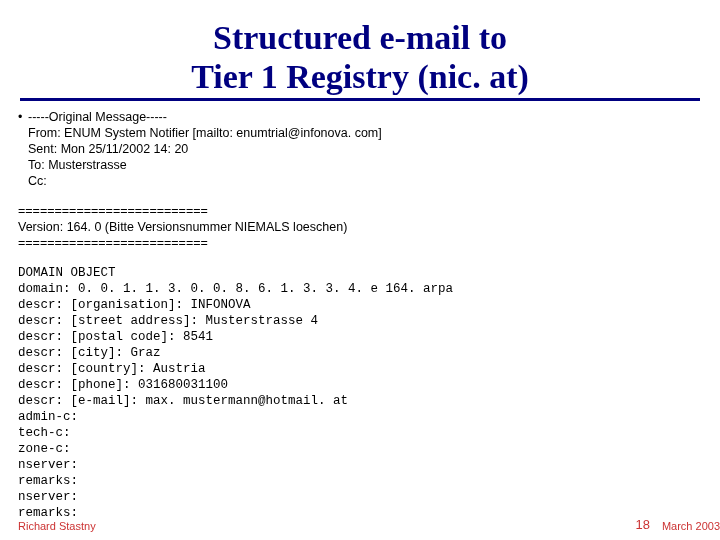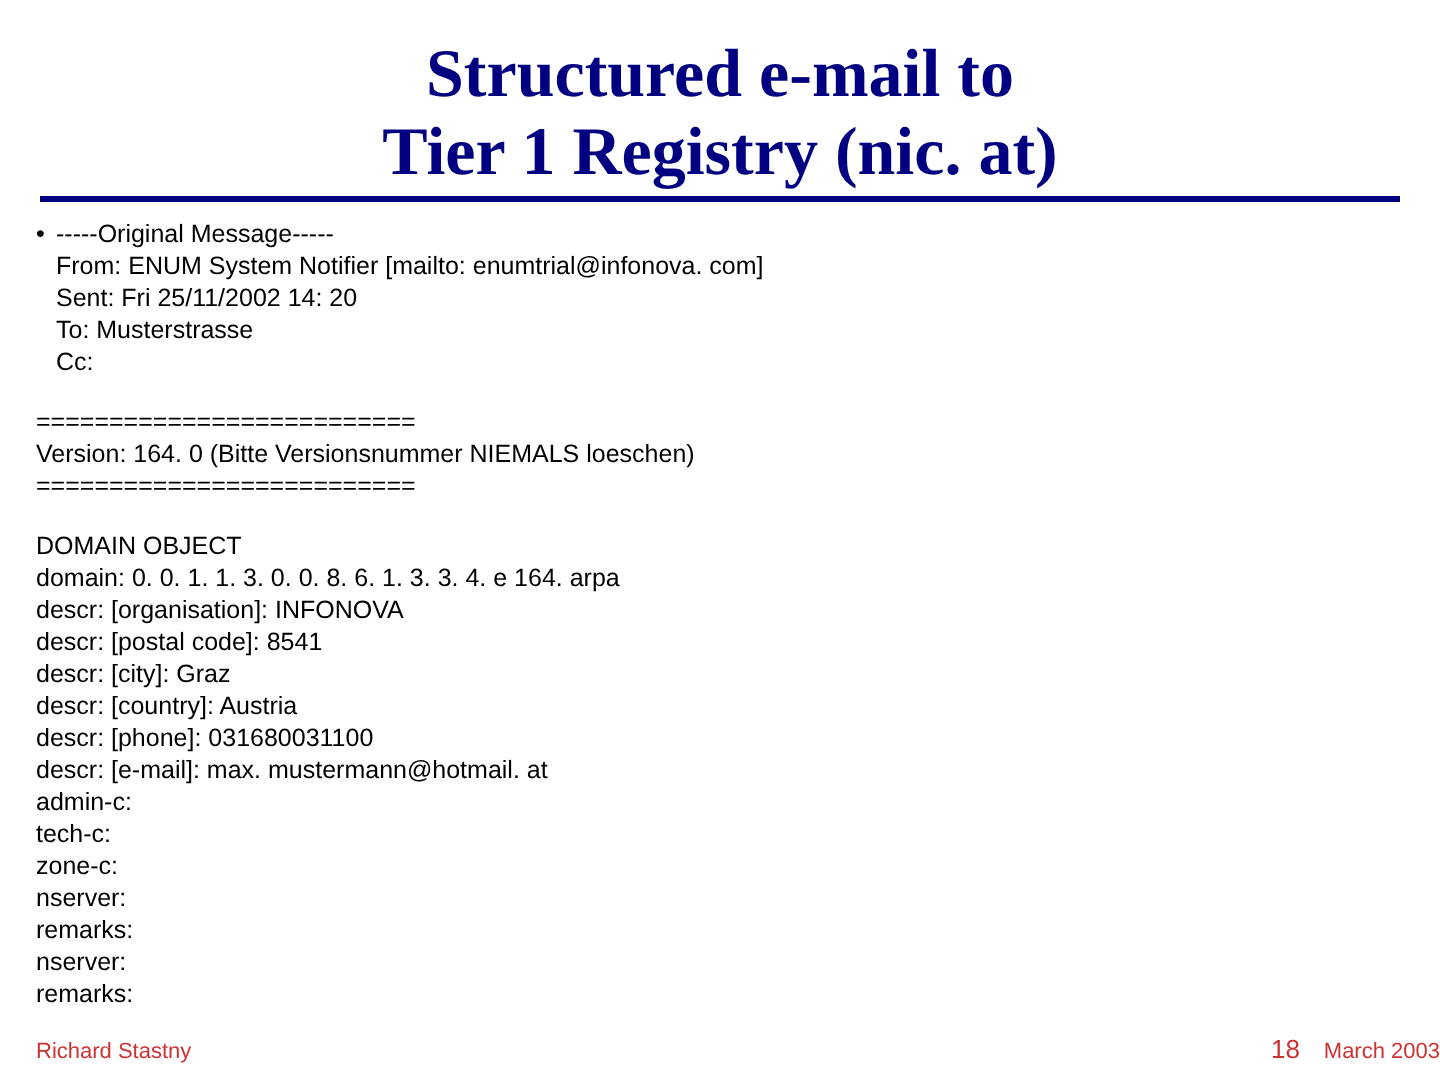--- a/index.html
+++ b/index.html
@@ -49,20 +49,21 @@
     flex: 0 0 10px;
   }
   .msg-block, .ver-block, .obj-block {
     margin: 0;
   }
   .ver-block {
     margin-top: 14px;
   }
   .obj-block {
     margin-top: 14px;
+    font-family: Liberation Mono, monospace;
   }
   .line {
     white-space: pre;
   }
   .footer-left {
     position: absolute;
     left: 18px;
     bottom: 20px;
     color: #cc3333;
     font-size: 11px;
@@ -98,36 +99,37 @@
   </div>
   <div class="title-underline"></div>
 
   <div class="body">
 
     <div class="bullet-row">
       <div class="bullet-dot">•</div>
       <div class="msg-block">
         <div class="line">-----Original Message-----</div>
         <div class="line">From: ENUM System Notifier [mailto: enumtrial@infonova. com]</div>
-        <div class="line">Sent: Fri 25/11/2002 14: 20</div>
+        <div class="line">Sent: Mon 25/11/2002 14: 20</div>
         <div class="line">To: Musterstrasse</div>
         <div class="line">Cc:</div>
       </div>
     </div>
 
     <div class="ver-block">
       <div class="line">==========================</div>
       <div class="line">Version: 164. 0 (Bitte Versionsnummer NIEMALS loeschen)</div>
       <div class="line">==========================</div>
     </div>
 
     <div class="obj-block">
       <div class="line">DOMAIN OBJECT</div>
       <div class="line">domain: 0. 0. 1. 1. 3. 0. 0. 8. 6. 1. 3. 3. 4. e 164. arpa</div>
       <div class="line">descr: [organisation]: INFONOVA</div>
+      <div class="line">descr: [street address]: Musterstrasse 4</div>
       <div class="line">descr: [postal code]: 8541</div>
       <div class="line">descr: [city]: Graz</div>
       <div class="line">descr: [country]: Austria</div>
       <div class="line">descr: [phone]: 031680031100</div>
       <div class="line">descr: [e-mail]: max. mustermann@hotmail. at</div>
       <div class="line">admin-c:</div>
       <div class="line">tech-c:</div>
       <div class="line">zone-c:</div>
       <div class="line">nserver:</div>
       <div class="line">remarks:</div>

